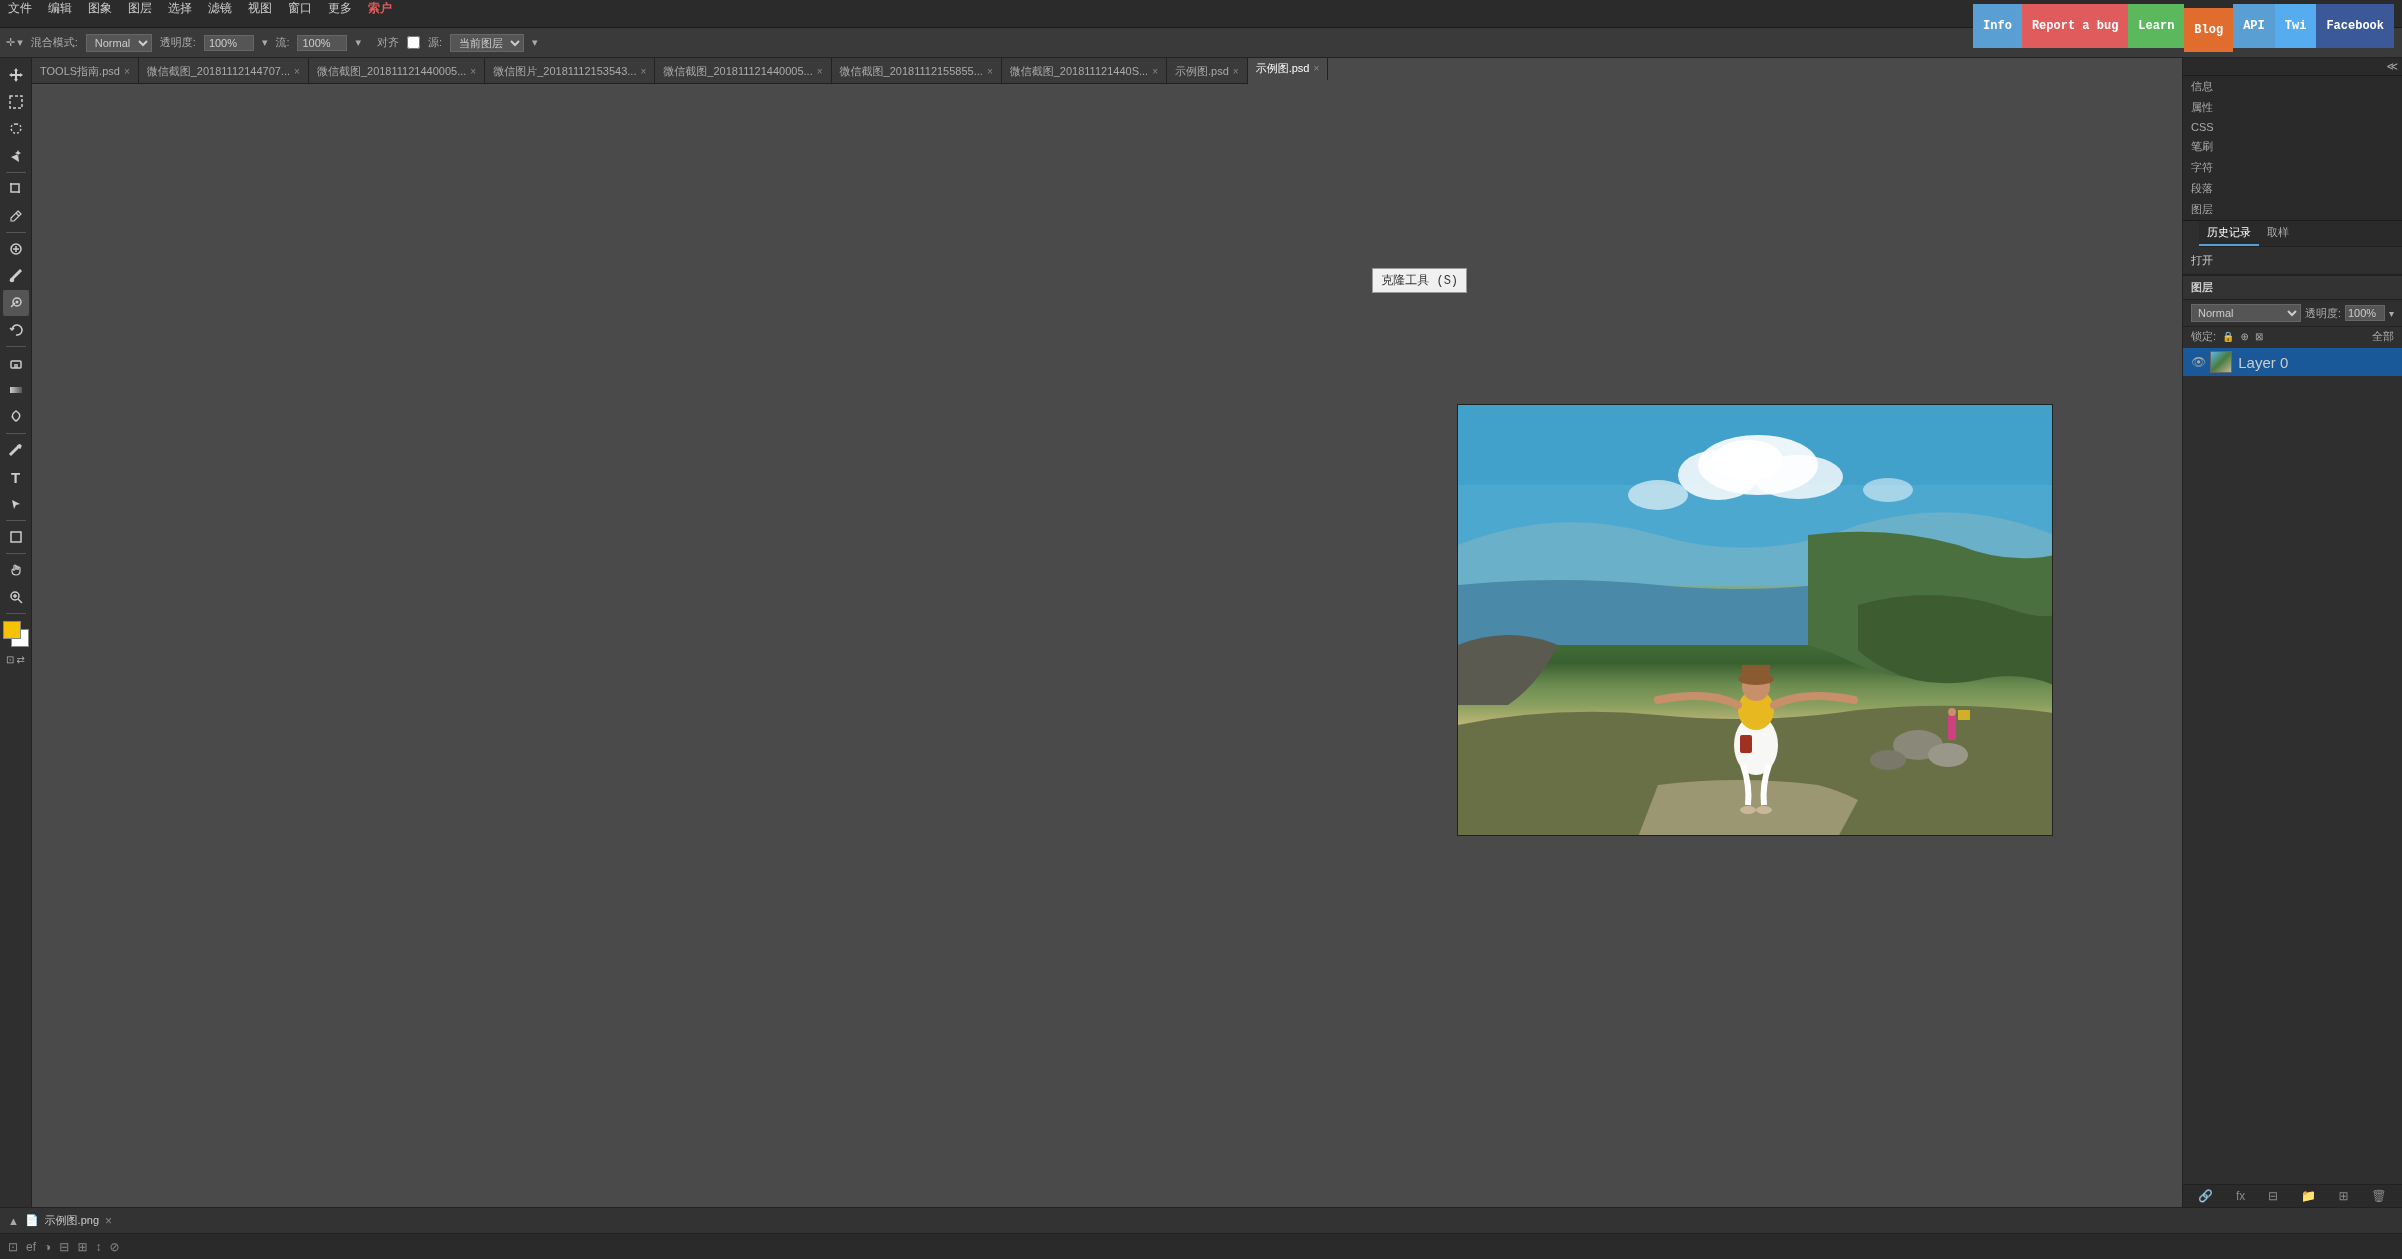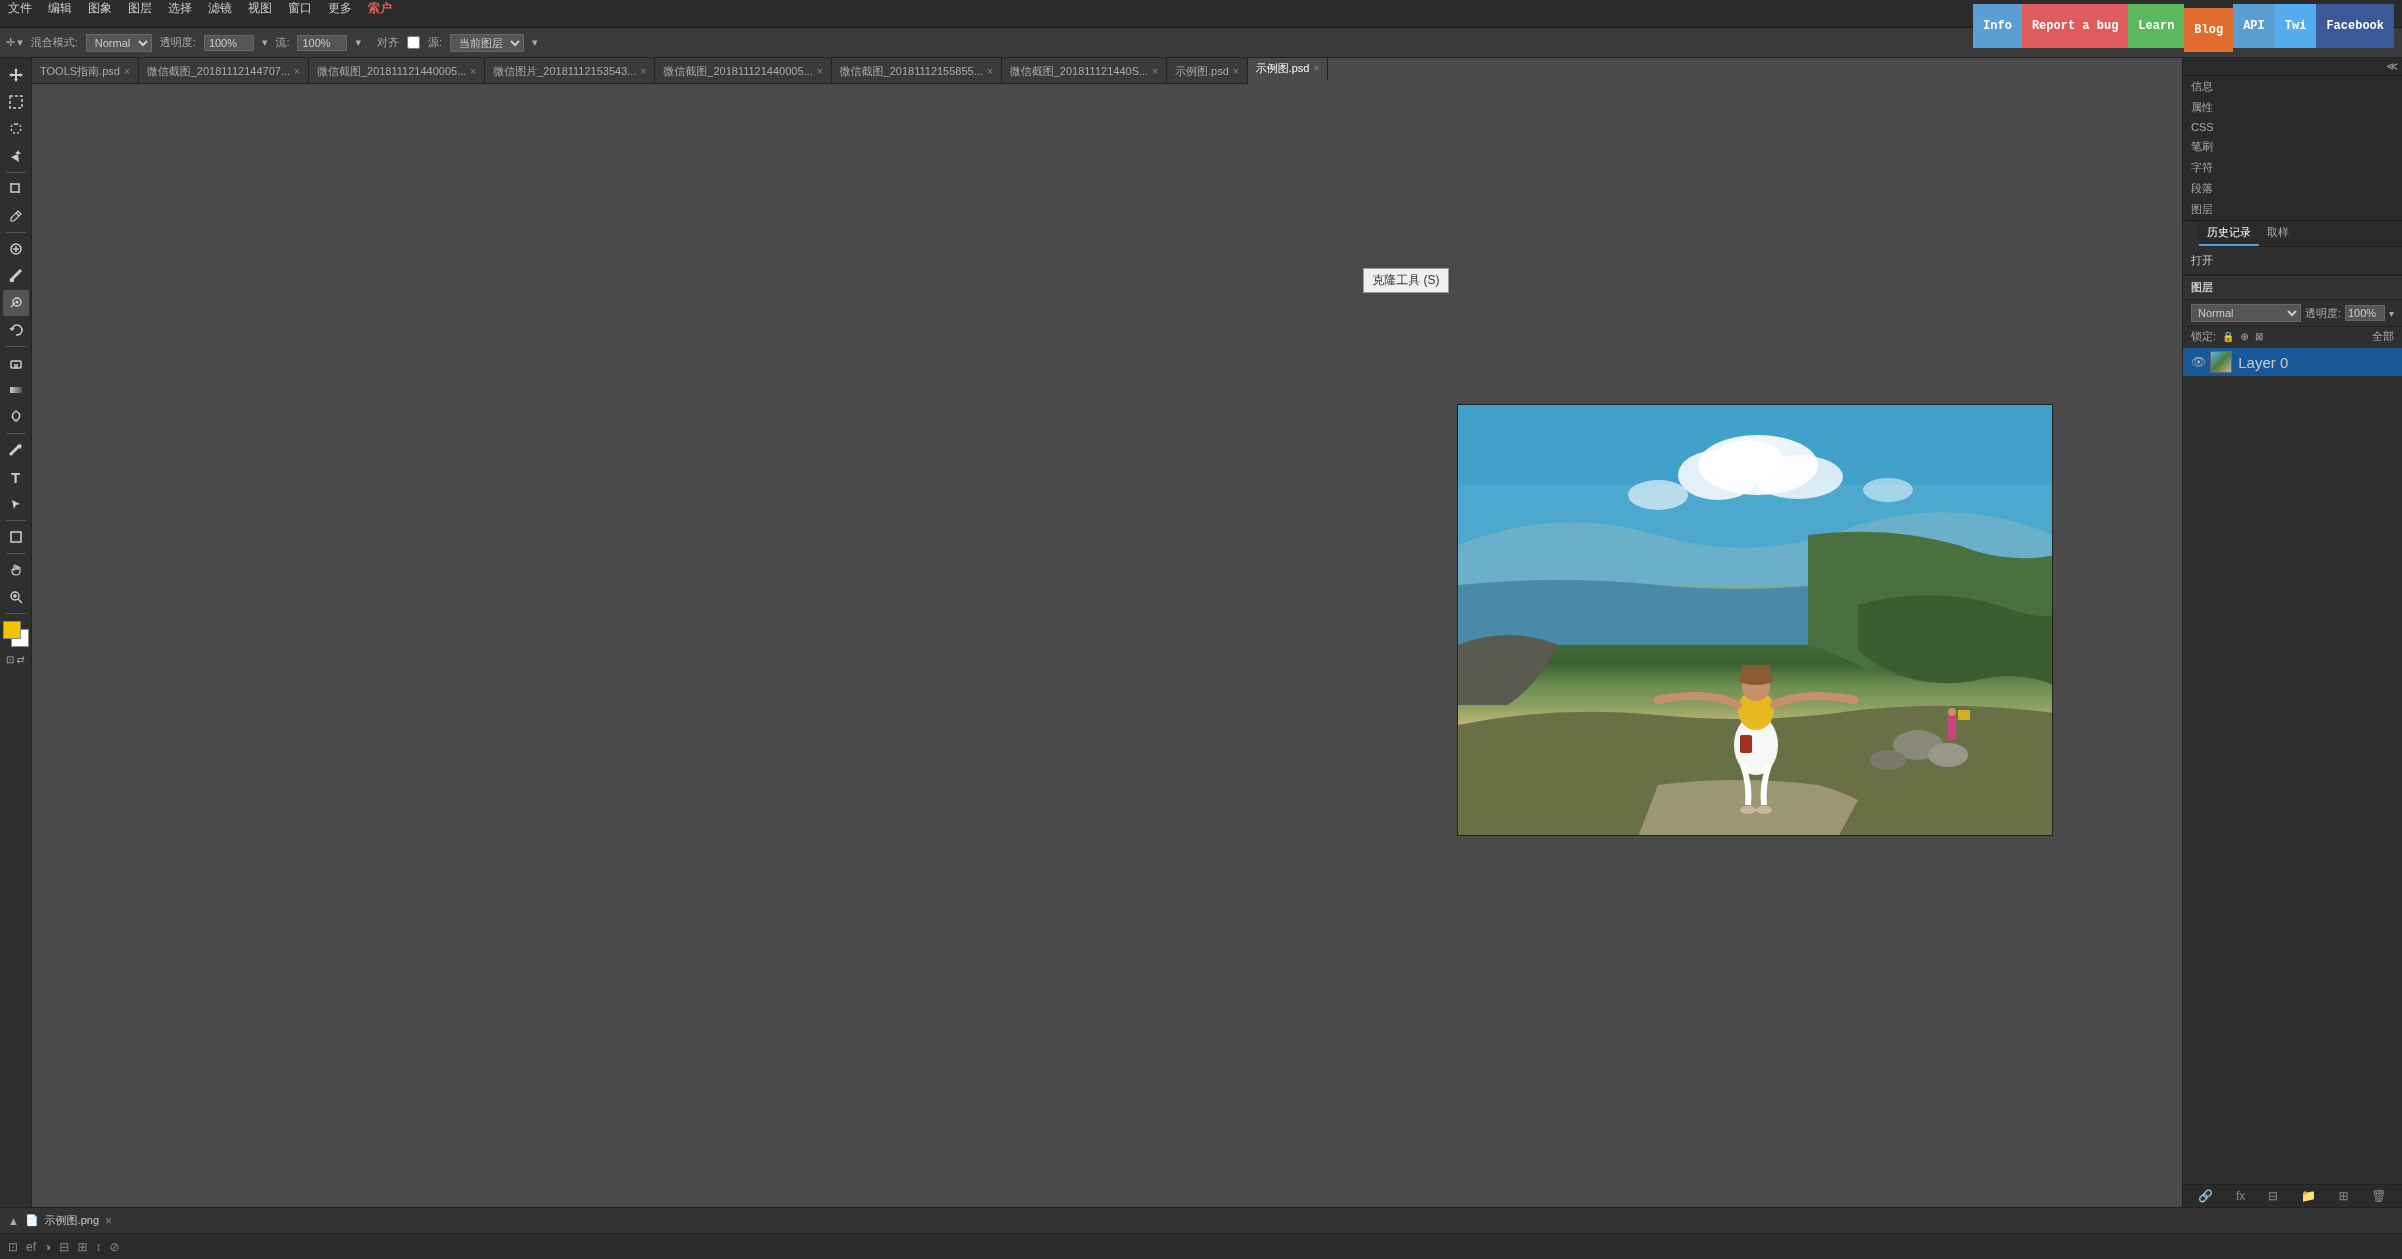--- a/index.html
+++ b/index.html
@@ -412,21 +412,21 @@
 
     <div id="tab-bar-2" style="display:flex;background:#333;height:22px;border-bottom:1px solid #222;align-items:center;">
       <div class="tab-item active" style="height:22px;font-size:11px;">
         <span>示例图.psd</span>
         <span class="tab-close">×</span>
       </div>
     </div>
 
     <div id="canvas-content" style="flex:1;display:flex;align-items:center;justify-content:center;background:#4a4a4a;position:relative;">
 
-      <div class="tooltip-box" style="position:absolute;left:35px;top:210px;">克隆工具 (S)</div>
+      <div class="tooltip-box" style="position:absolute;left:44px;top:210px;font-family:Liberation Mono, monospace;">克隆工具 (S)</div>
 
       <div id="canvas-image" style="width:596px;height:432px;position:relative;overflow:hidden;border:1px solid #222;">
         <svg width="596" height="432" viewBox="0 0 596 432" xmlns="http://www.w3.org/2000/svg">
 
           <rect x="0" y="0" width="596" height="180" fill="#4da8d0"></rect>
 
           <rect x="0" y="0" width="596" height="80" fill="#3a9cc8" opacity="0.6"></rect>
 
           <ellipse cx="300" cy="60" rx="60" ry="30" fill="white" opacity="0.9"></ellipse>
           <ellipse cx="260" cy="70" rx="40" ry="25" fill="white" opacity="0.85"></ellipse>

